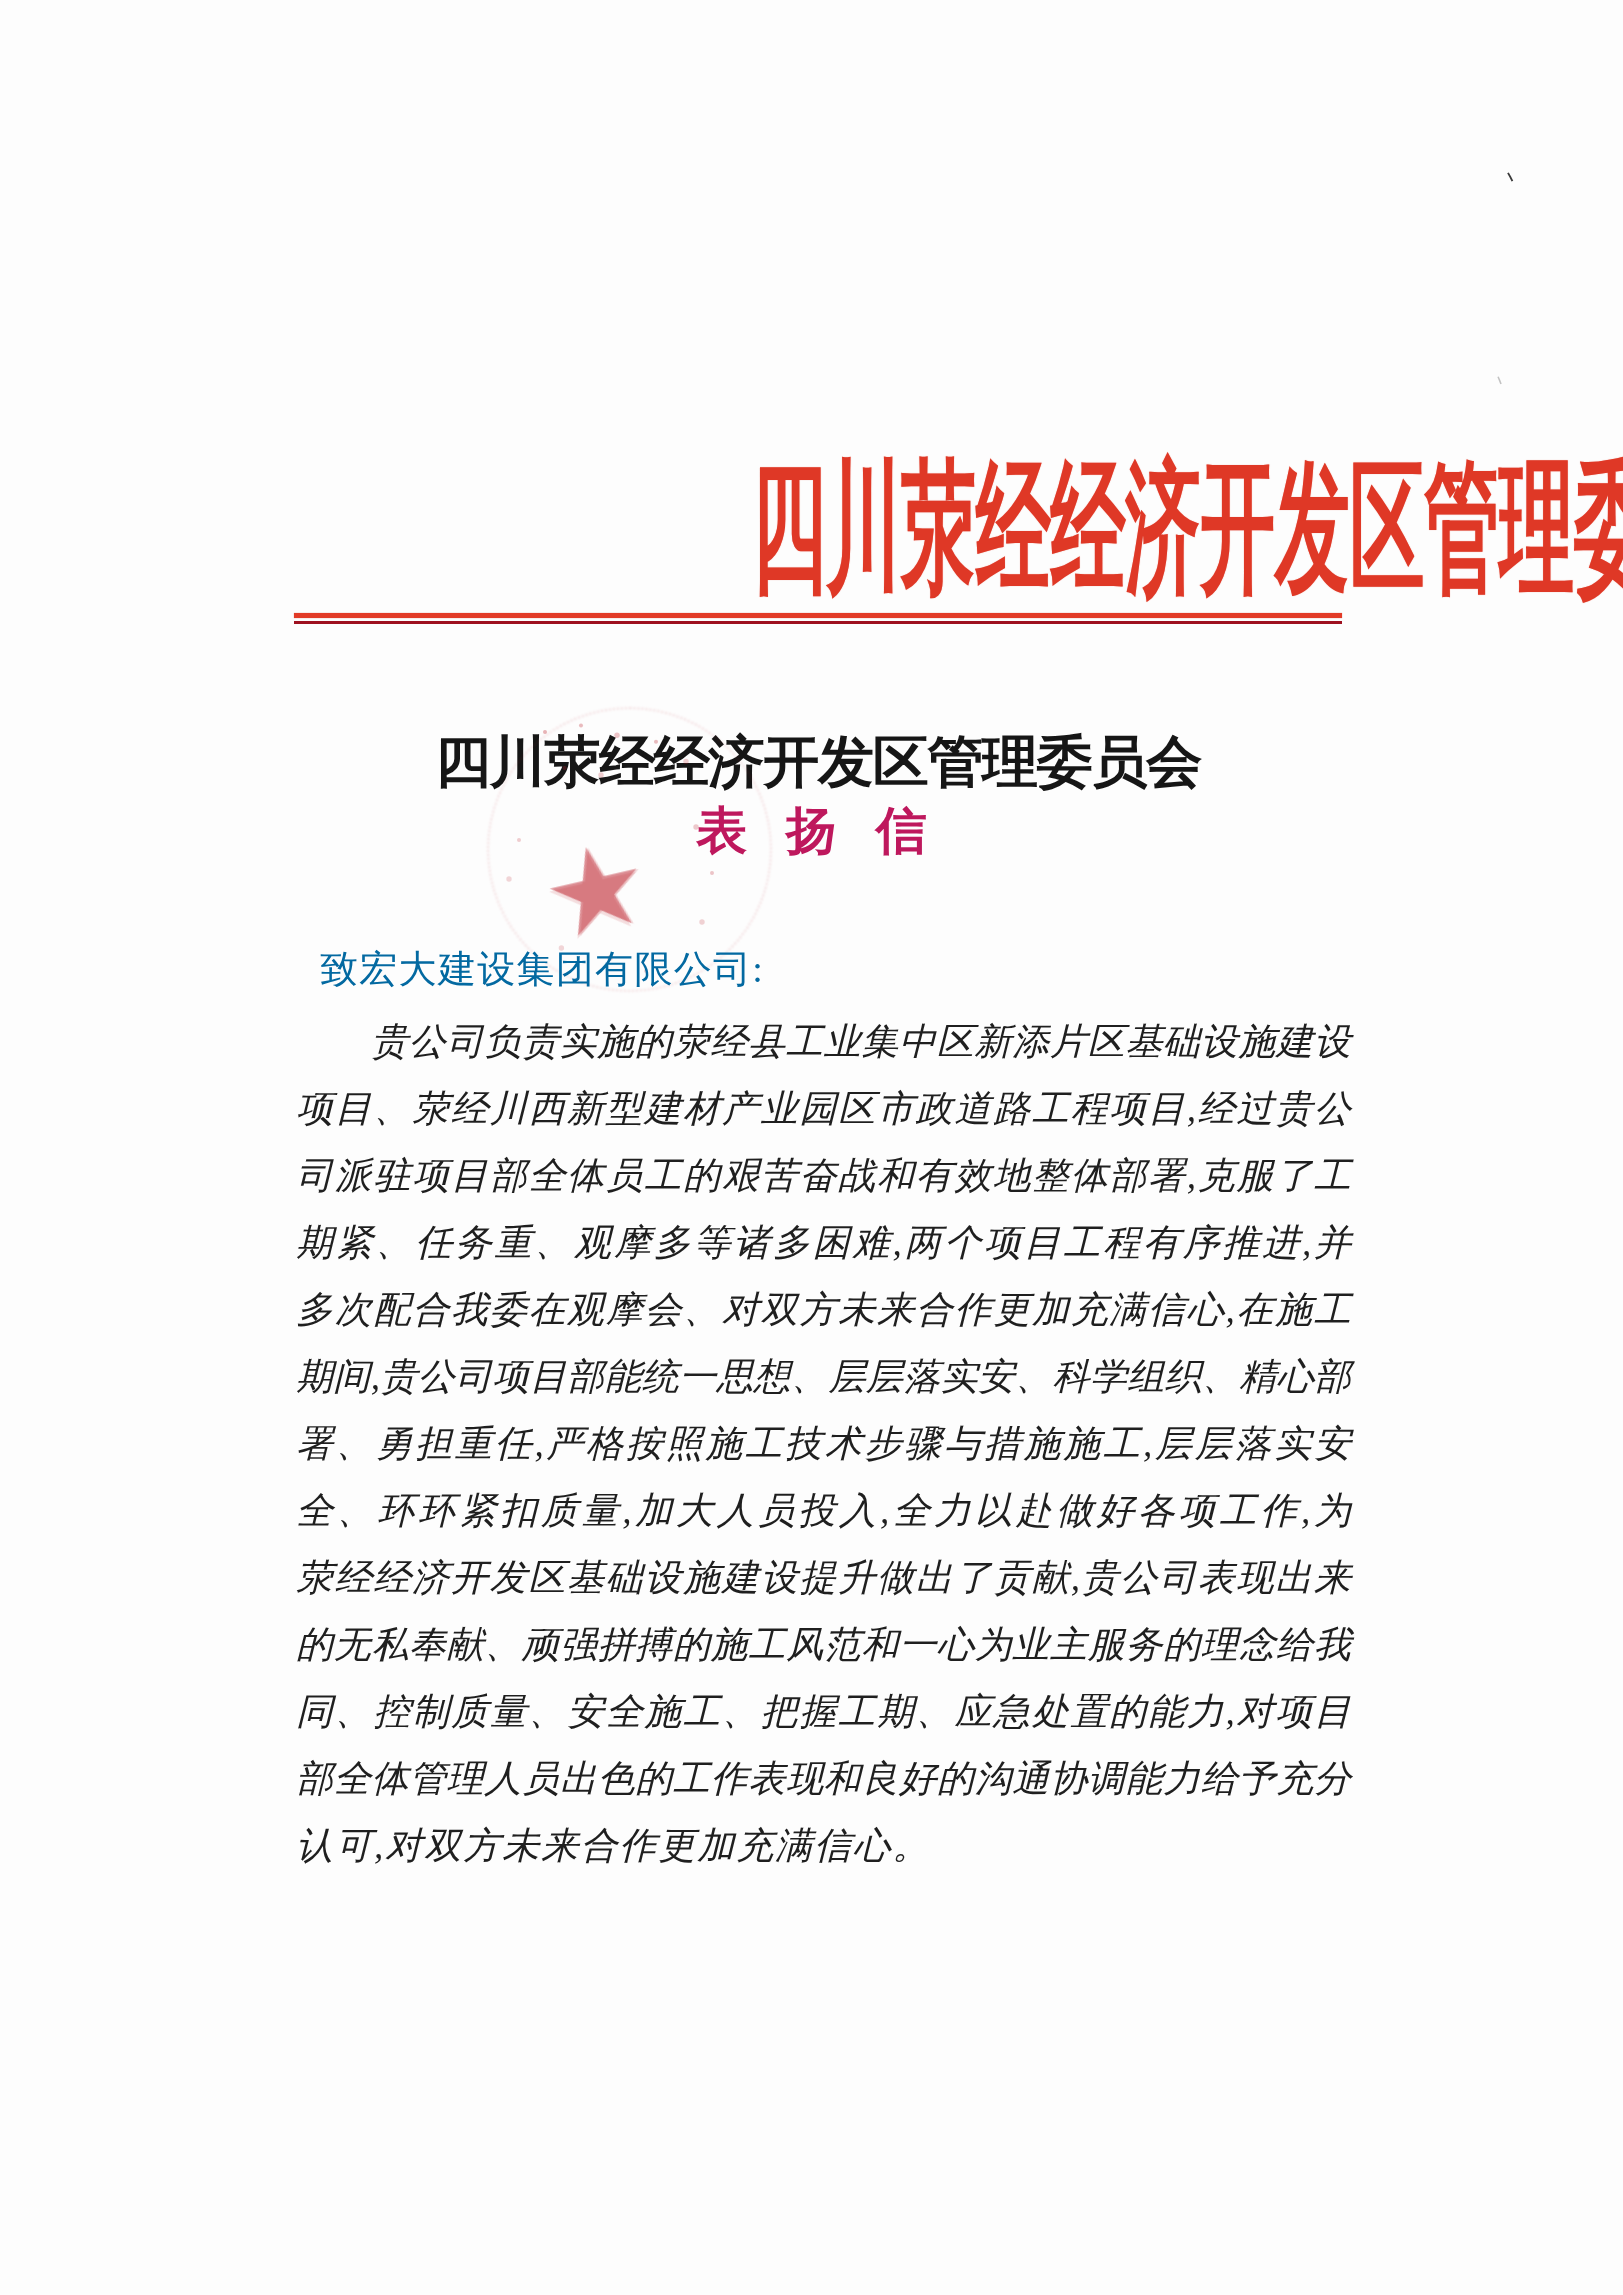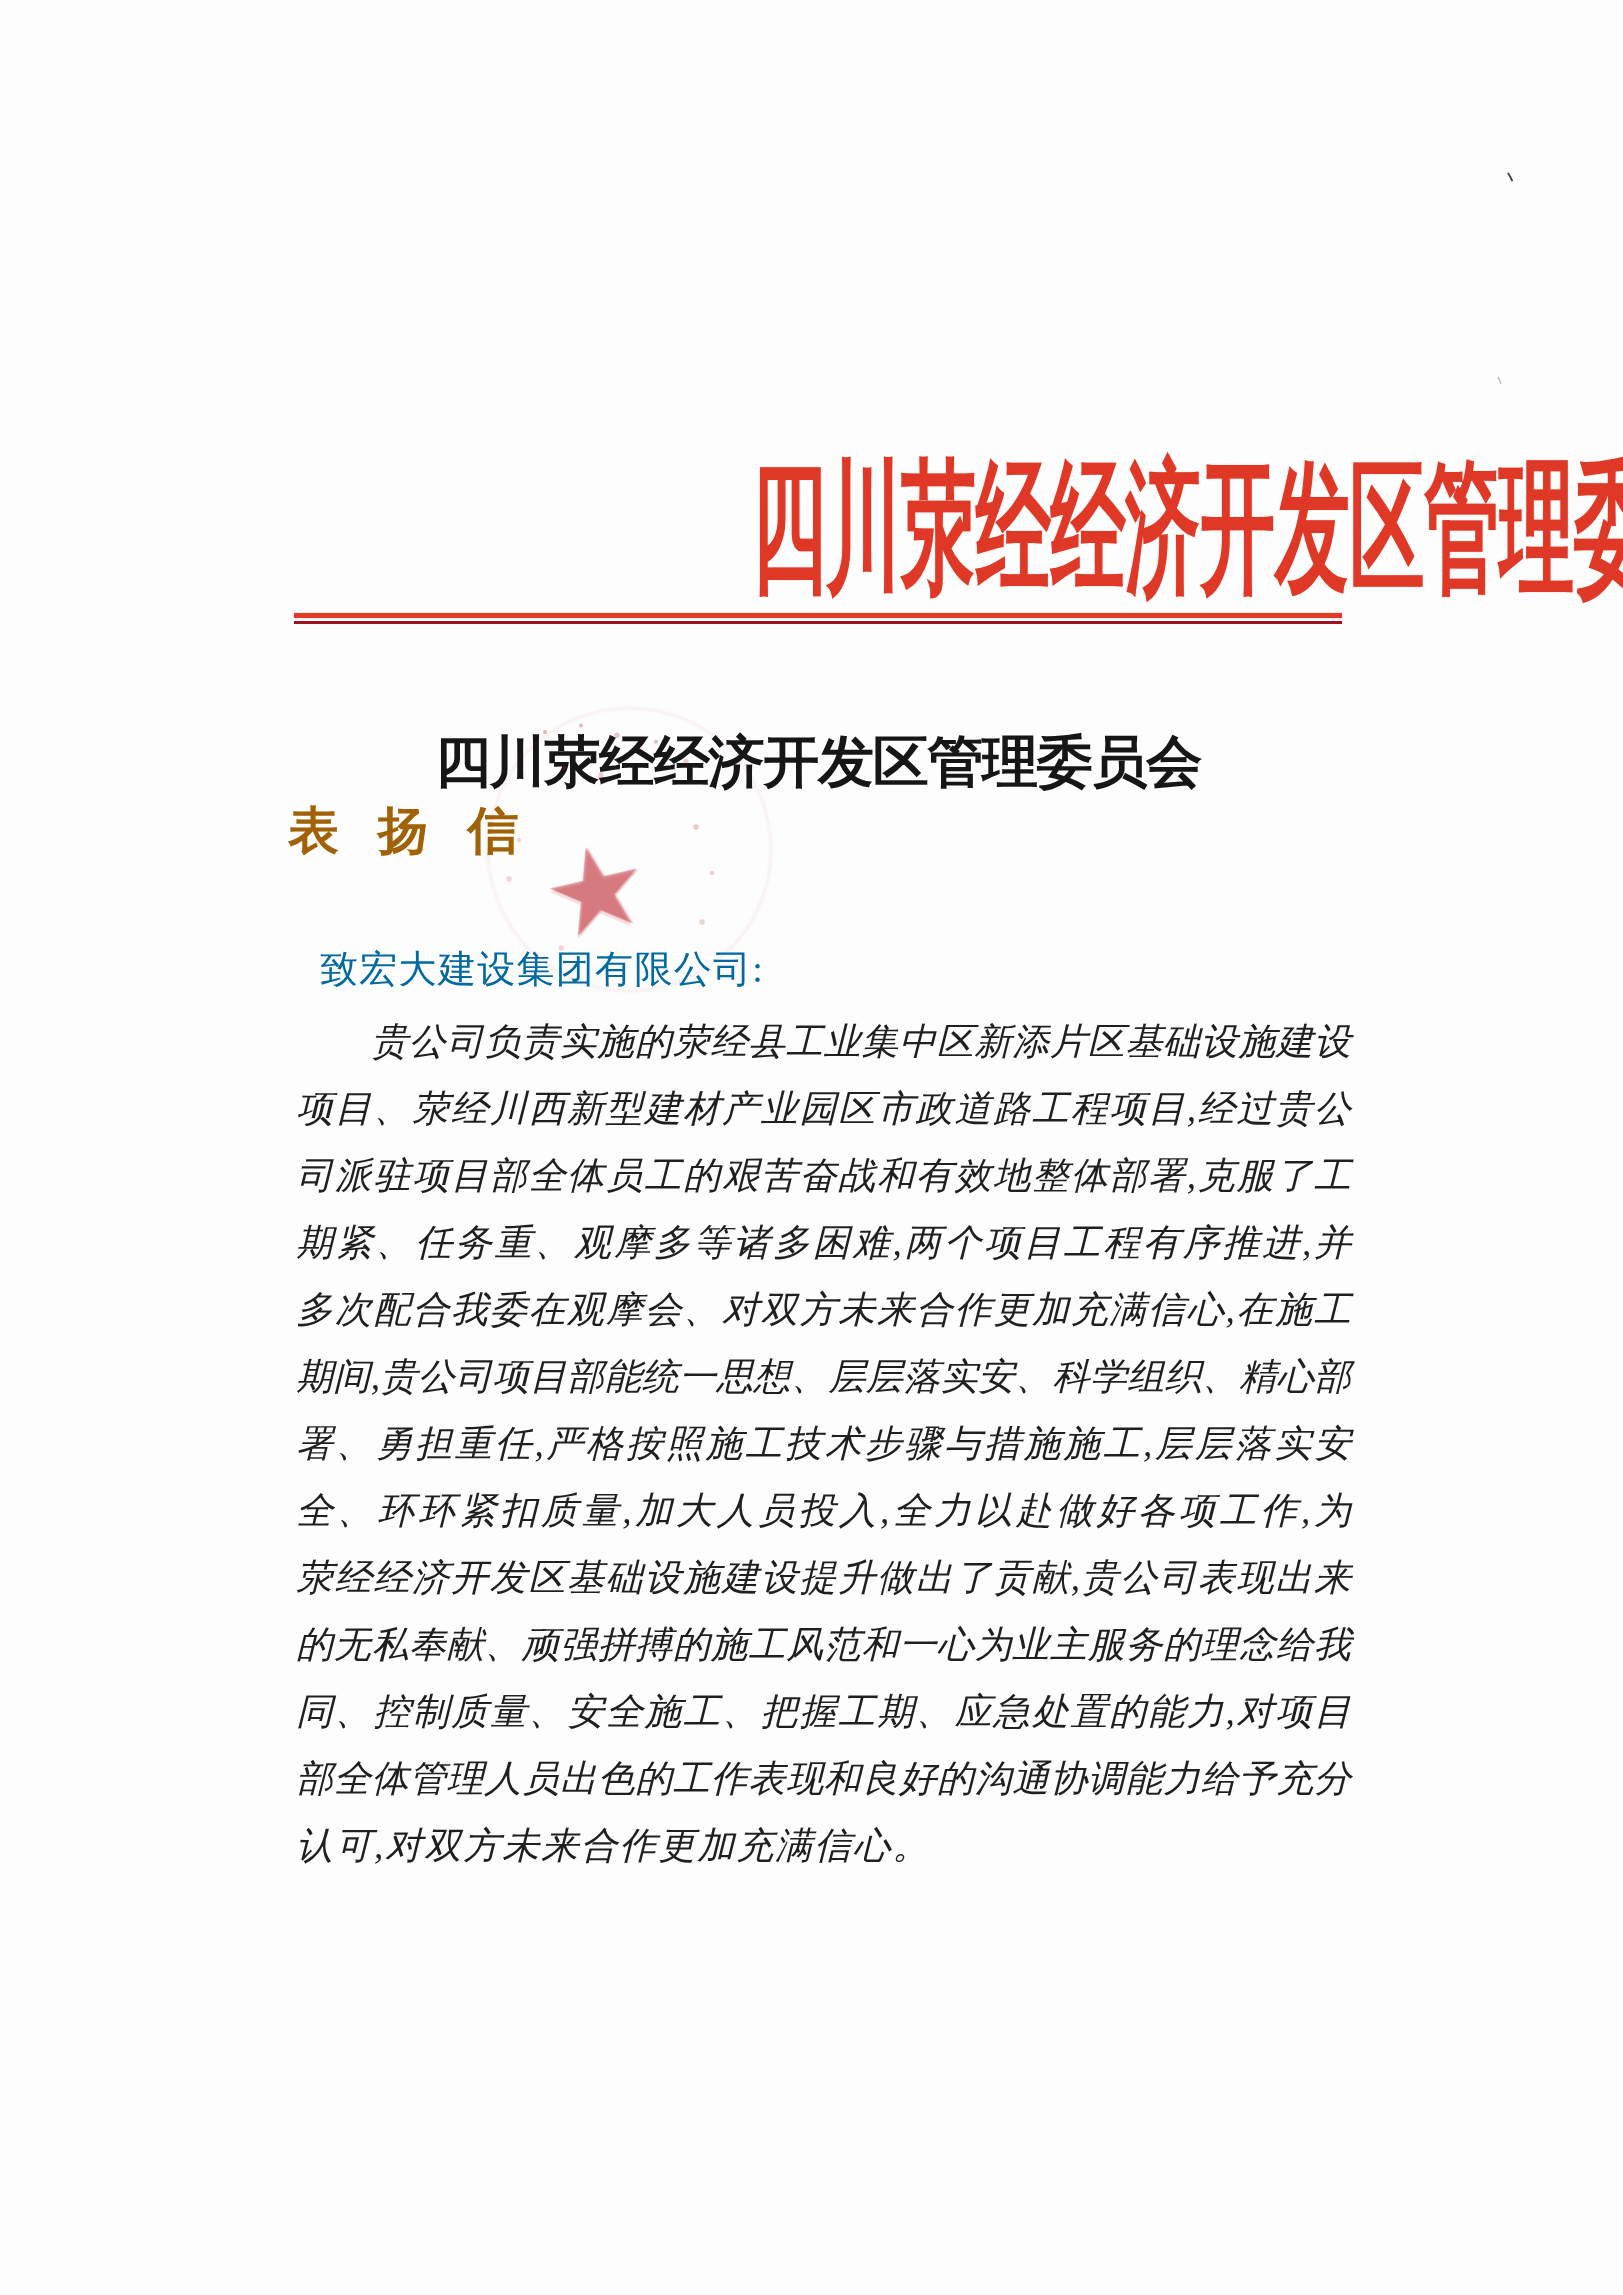--- a/index.html
+++ b/index.html
@@ -76,25 +76,25 @@
     font-weight: bold;
     color: #161616;
     letter-spacing: -1.3px;
     white-space: nowrap;
   }
   .doc-type {
     position: absolute;
     top: 804px;
     left: 288px;
     width: 1060px;
-    text-align: left;
+    text-align: center;
     font-size: 51px;
     line-height: 54px;
     font-weight: bold;
-    color: #a16207;
+    color: #be185d;
     letter-spacing: 13px;
     white-space: nowrap;
   }
 
   
   .stamp {
     position: absolute;
     top: 694px;
     left: 458px;
     width: 340px;

